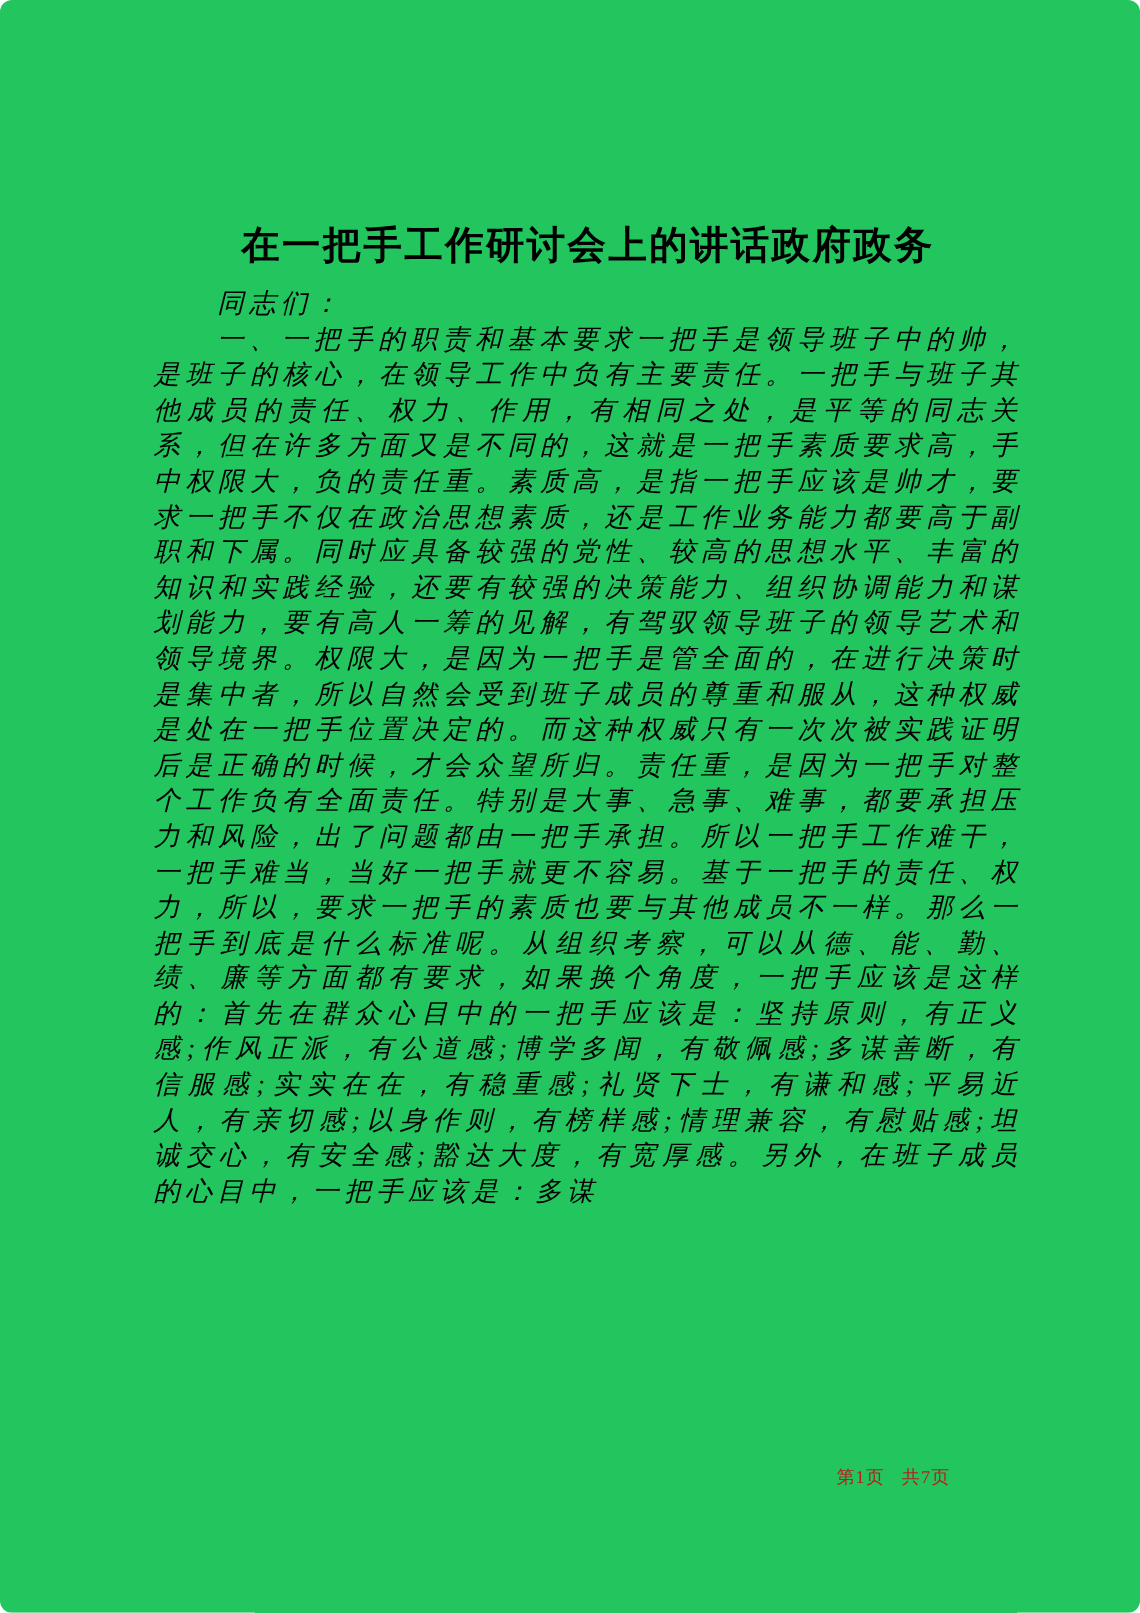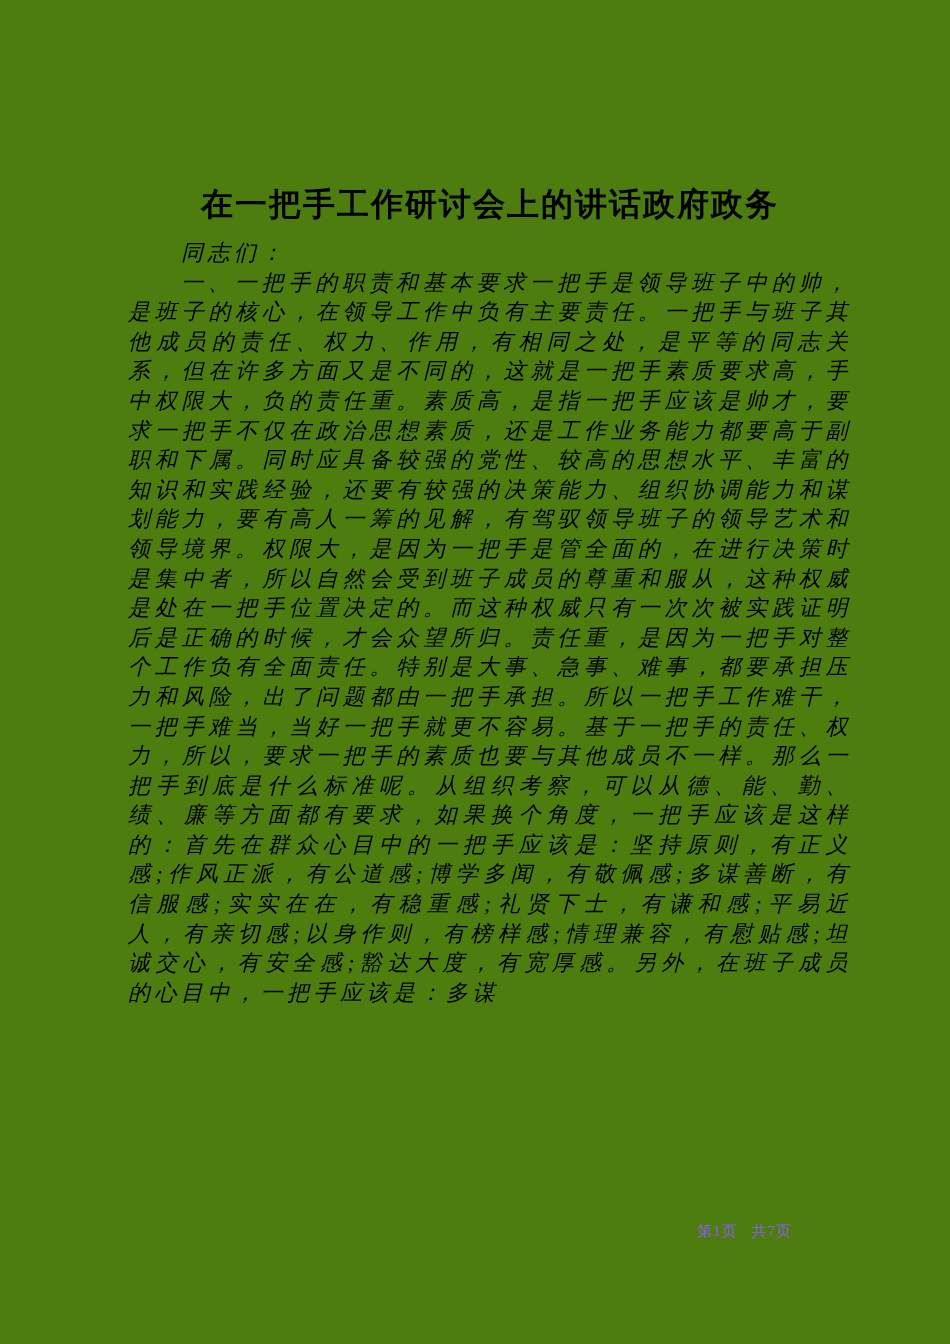--- a/index.html
+++ b/index.html
@@ -9,21 +9,22 @@
     height: 1344px;
     position: relative;
     font-family: "Liberation Serif", "DejaVu Serif", serif;
     color: #000000;
     overflow: hidden;
   }
   .page {
     position: absolute;
     inset: 0;
     padding: 186px 98px 0 128px;
-    background: #4d7c0f;
+    background: #22c55e;
+    border-radius: 10px;
   }
   .doc-title {
     font-size: 32px;
     font-weight: bold;
     text-align: center;
     letter-spacing: 2px;
     margin-bottom: 16px;
     line-height: 36px;
   }
   .para {
@@ -36,21 +37,21 @@
     font-style: italic;
   }
   .page-footer {
     position: absolute;
     top: 1222px;
     right: 158px;
     font-size: 15px;
     letter-spacing: 1px;
     display: flex;
     gap: 14px;
-    color: #8b5cf6;
+    color: #b91c1c;
   }
 </style>
 </head>
 <body>
 
 <div class="page">
   <h1 class="doc-title">在一把手工作研讨会上的讲话政府政务</h1>
 
   <p class="para">同志们：</p>
 

